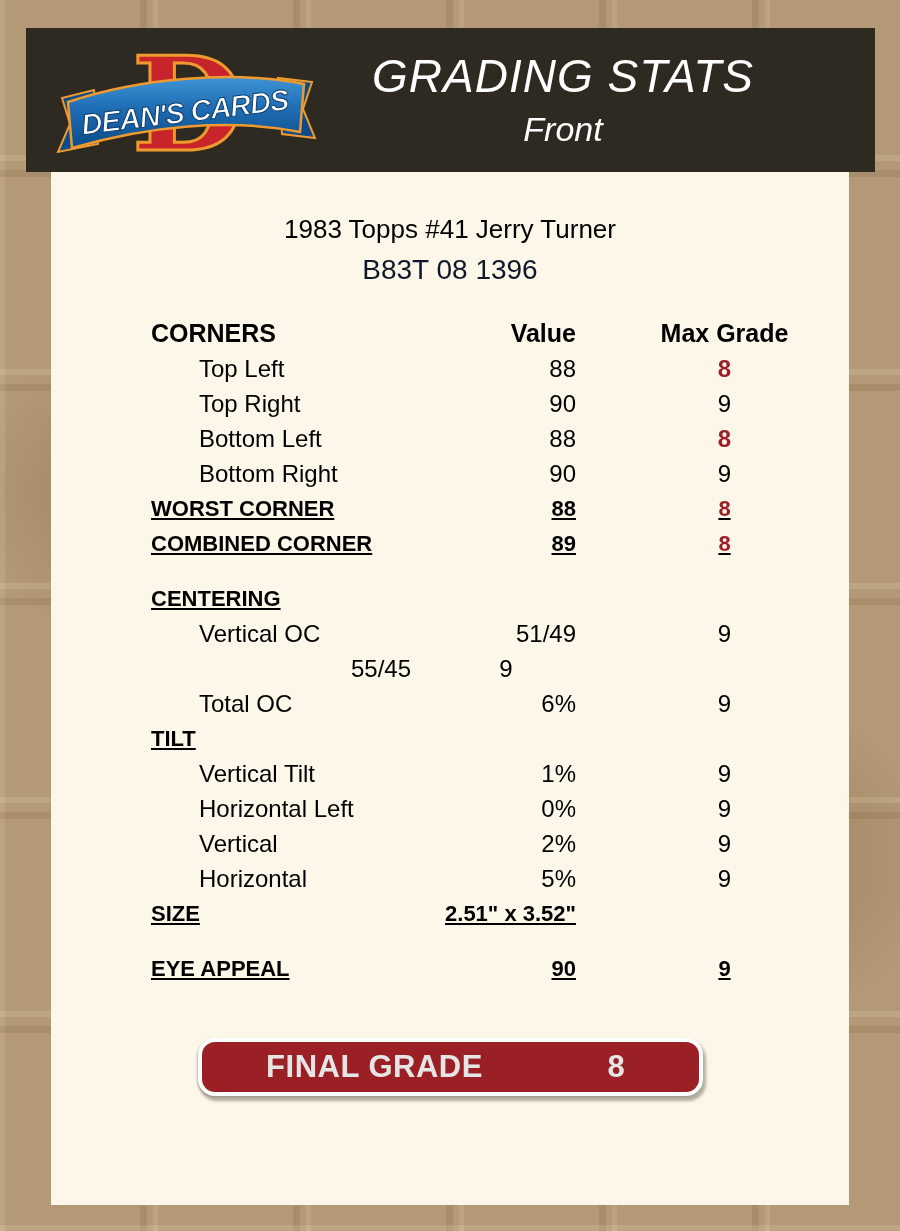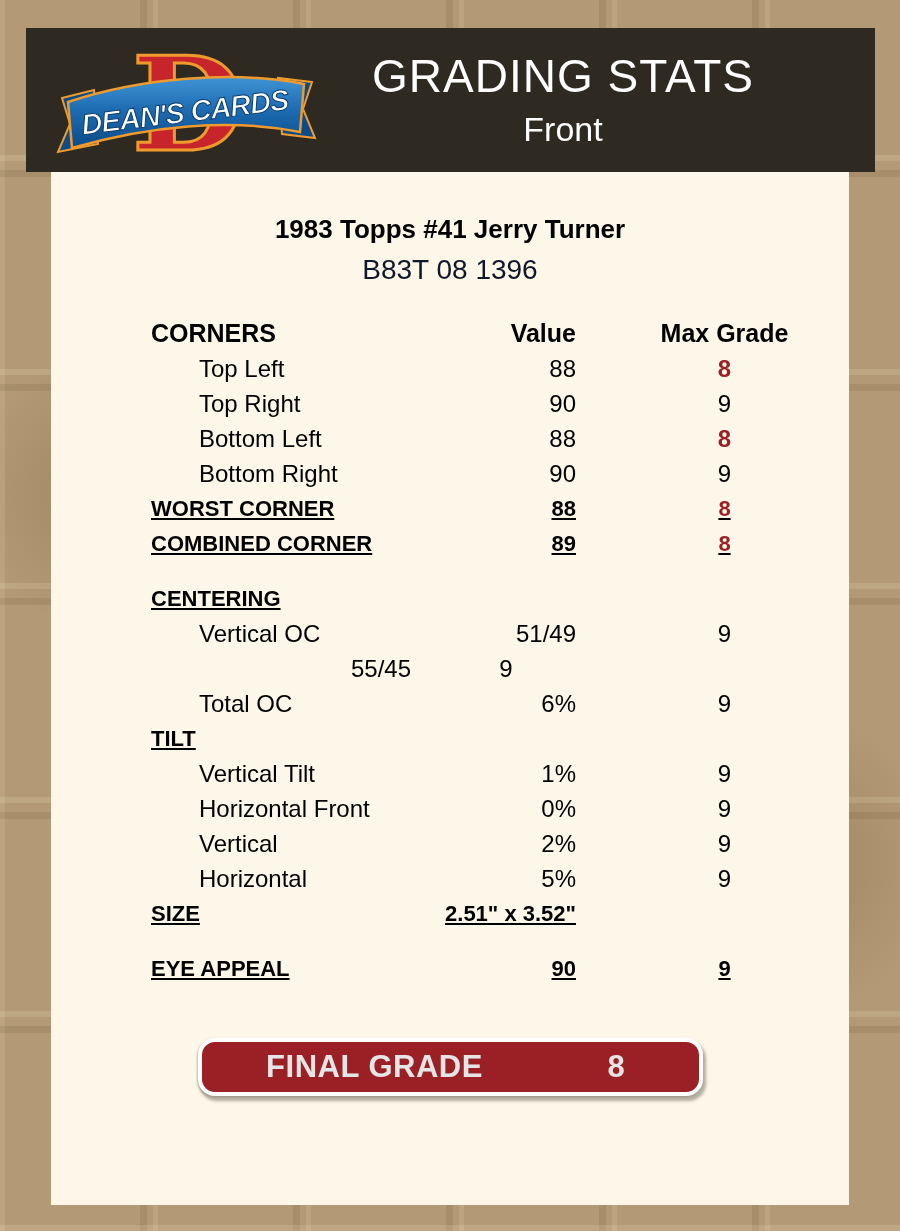--- a/index.html
+++ b/index.html
@@ -18,31 +18,31 @@
 
   
   .header-bar {
     position:absolute; left:26px; top:28px; width:849px; height:144px;
     background:#2e2a21;
   }
   .logo-wrap { position:absolute; left:26px; top:6px; width:268px; height:138px; }
   .header-text {
     position:absolute; left:265px; right:40px; top:0; height:100%;
     display:flex; flex-direction:column; align-items:center; justify-content:center;
-    color:#ffffff; text-align:center;
+    color:#ffffff; text-align:center;font-style:italic;
   }
   .header-title { font-size:46px; letter-spacing:1px; line-height:1.1; }
   .header-subtitle { font-size:34px; margin-top:8px; }
 
   
   .panel {
     position:absolute; left:51px; top:172px; width:798px; height:1033px;
     background:#fdf7e9; padding-top:42px;
   }
-  .card-title { text-align:center; font-size:26px; font-weight:bold; color:#000; }
+  .card-title { text-align:center; font-size:26px; font-weight:normal; color:#000; }
   .card-serial { text-align:center; font-size:28px; color:#0f172a; margin-top:9px; }
 
   
   .stats { margin-top:30px; }
   .row {
     display:grid;
     grid-template-columns:260px 165px 1fr;
     align-items:center;
     height:35px;
     padding-left:100px; padding-right:1px;
@@ -176,21 +176,21 @@
     <span class="max"></span>
   </div>
 
   <div class="row indent">
     <span class="label">Vertical Tilt</span>
     <span class="value">1%</span>
     <span class="max">9</span>
   </div>
 
   <div class="row indent">
-    <span class="label">Horizontal Front</span>
+    <span class="label">Horizontal Left</span>
     <span class="value">0%</span>
     <span class="max">9</span>
   </div>
 
 
   <div class="row indent">
     <span class="label">Vertical</span>
     <span class="value">2%</span>
     <span class="max">9</span>
   </div>

